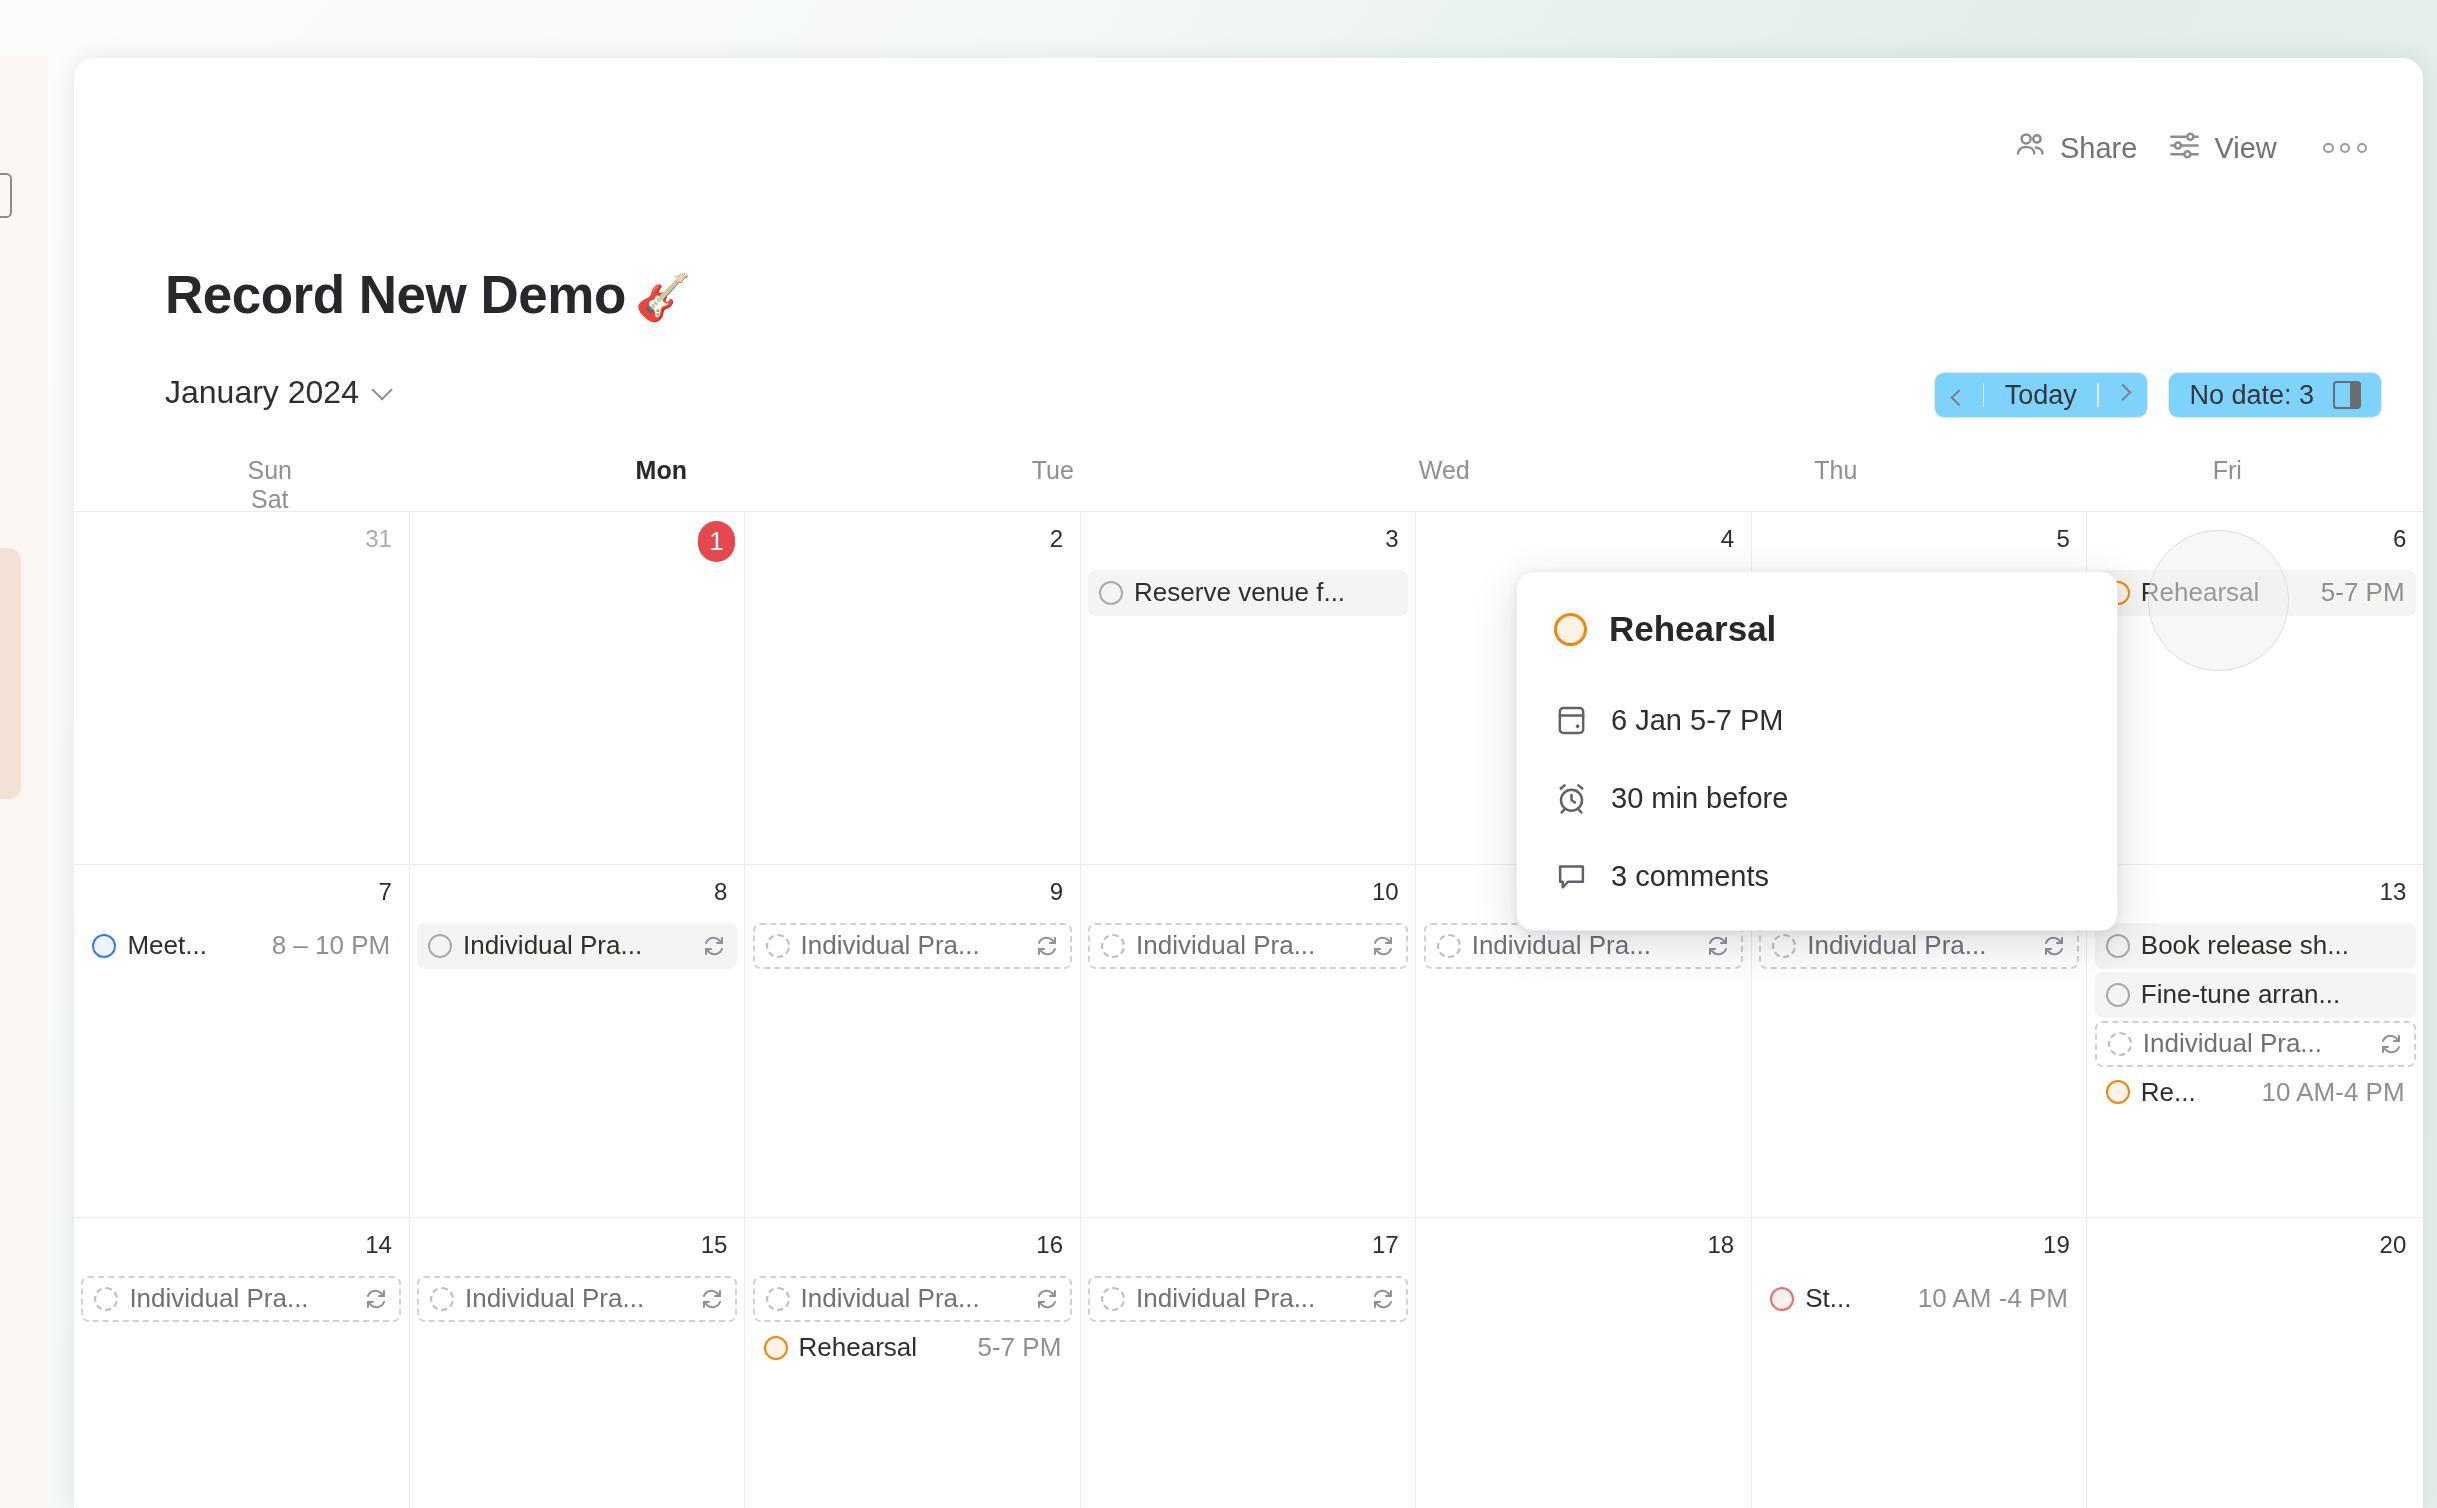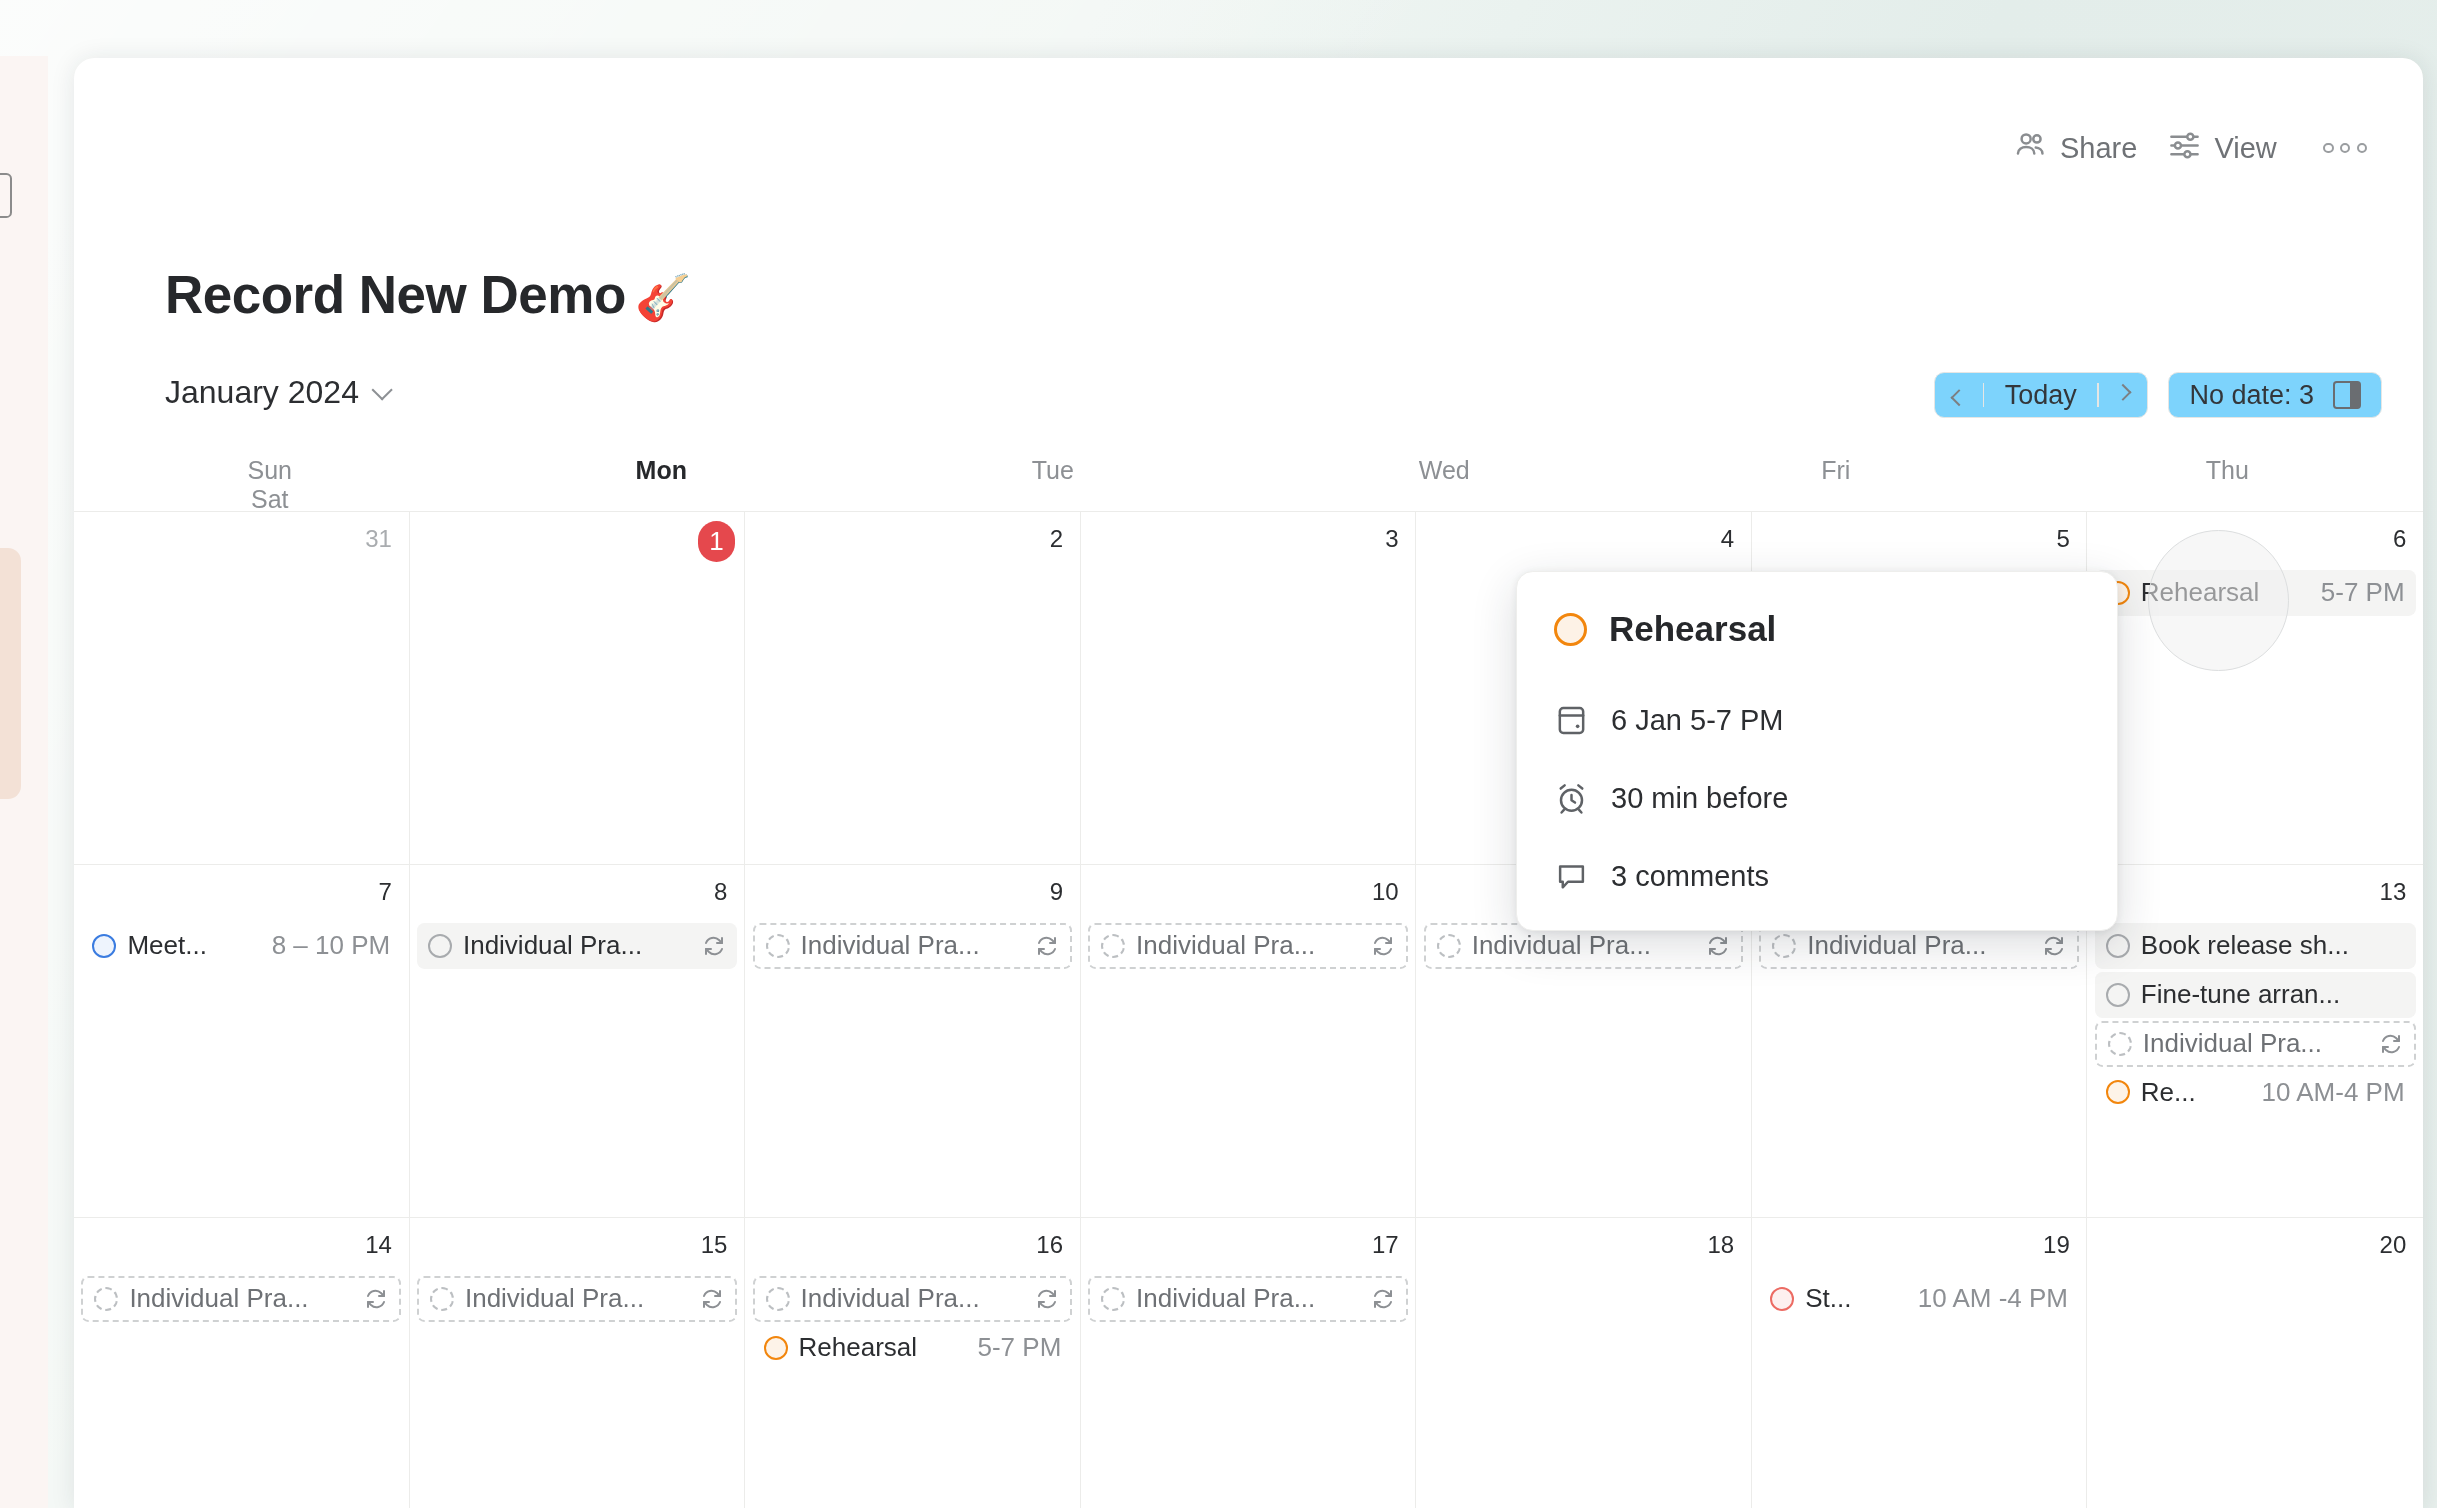--- a/index.html
+++ b/index.html
@@ -297,40 +297,46 @@
       <span class="panel-icon"></span>
     </div>
   </div>
 
   <div id="cal">
     <div id="dow-row">
         <div class="dow">Sun</div>
         <div class="dow active">Mon</div>
         <div class="dow">Tue</div>
         <div class="dow">Wed</div>
+        <div class="dow">Thu</div>
         <div class="dow">Fri</div>
-        <div class="dow">Thu</div>
         <div class="dow">Sat</div>
       </div>
     <div id="weeks-host">
         <div class="week">
           <div class="day">
             <div class="daynum muted">31</div>
             <div class="events"></div>
           </div>
           <div class="day">
             <div class="daynum today">1</div>
             <div class="events"></div>
           </div>
           <div class="day">
             <div class="daynum">2</div>
             <div class="events"></div>
           </div>
           <div class="day">
             <div class="daynum">3</div>
+            <div class="events">
+              <div class="chip solid">
+                <span class="dot"></span>
+                <span class="chip-title">Reserve venue f...</span>
+              </div>
+            </div>
           </div>
           <div class="day">
             <div class="daynum">4</div>
             <div class="events"></div>
           </div>
           <div class="day">
             <div class="daynum">5</div>
             <div class="events"></div>
           </div>
           <div class="day">

